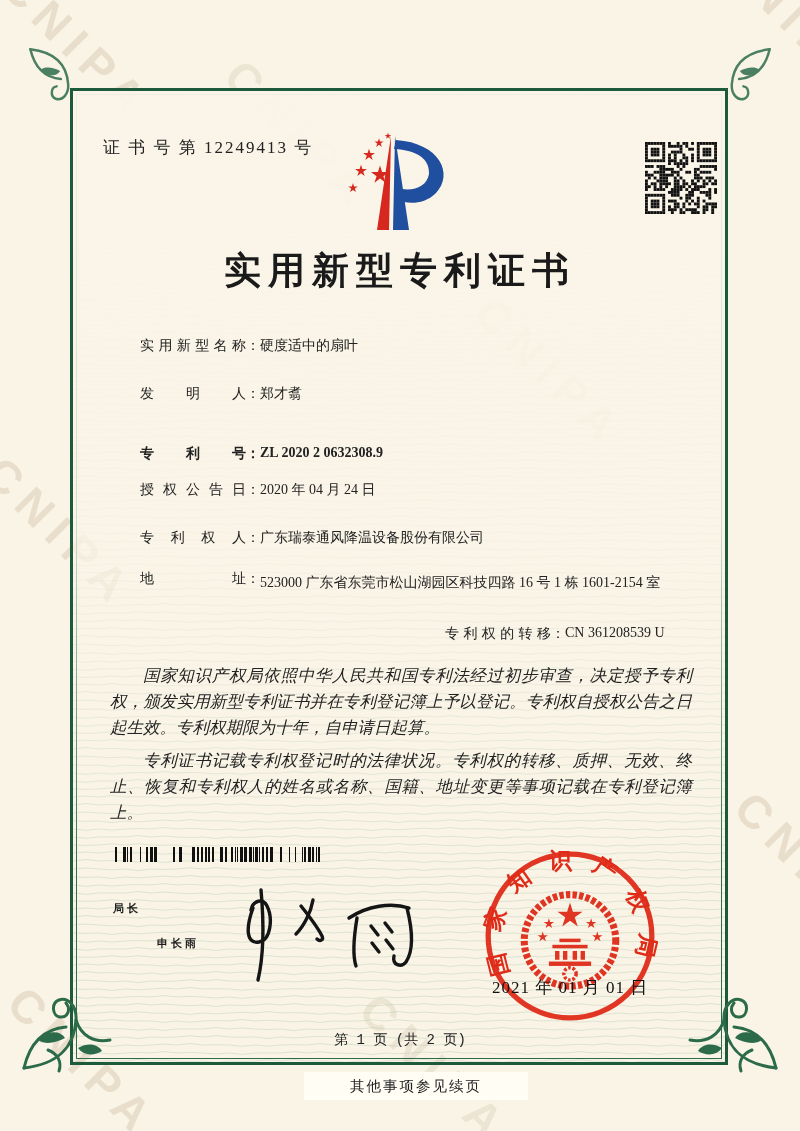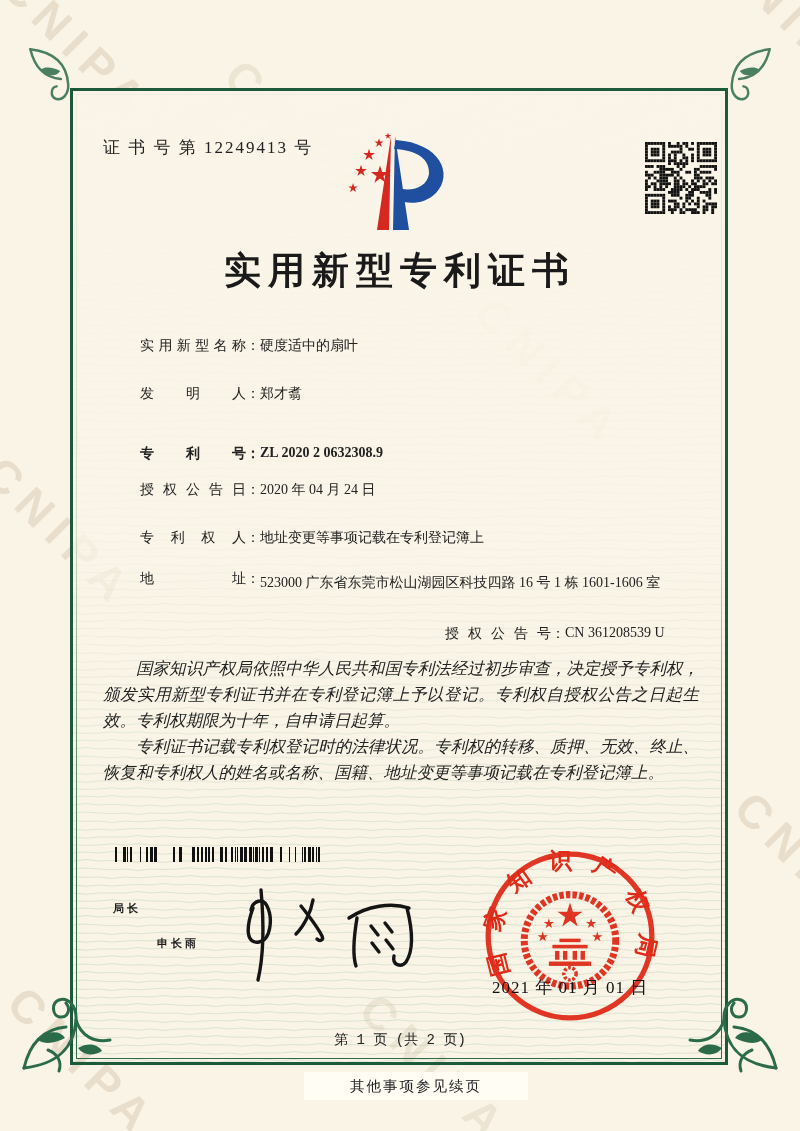--- a/index.html
+++ b/index.html
@@ -27,21 +27,21 @@
   .title{position:absolute;left:0;top:246px;width:800px;text-align:center;
          font-size:37px;font-weight:bold;letter-spacing:7px;color:#1a1a1a;}
 
   .frow{position:absolute;left:103px;font-size:14px;white-space:nowrap;margin-left:37px;}
   .flabel{display:inline-block;width:106px;text-align:justify;text-align-last:justify;vertical-align:top;}
   .fvalue{display:inline-block;vertical-align:top;}
   .fvalue.wrap{white-space:normal;width:505px;line-height:26px;}
 
   .bodytext{position:absolute;left:103px;width:596px;font-size:16.5px;line-height:26px;
             text-align:justify;font-style:italic;font-family:"Liberation Serif","DejaVu Serif",serif;}
-  .bodytext p{margin:0;text-indent:2em;}
+  .bodytext p{margin:7px;text-indent:2em;}
 
   .sig-label{position:absolute;left:113px;font-family:"Liberation Sans","DejaVu Sans",sans-serif;
              font-size:11px;font-weight:bold;color:#1c1c1c;letter-spacing:3px;}
 
   .seal-date{position:absolute;left:492px;top:976px;font-size:17px;letter-spacing:1px;color:#111;}
 
   .page-info{position:absolute;left:0;top:1031px;width:800px;text-align:center;font-size:14px;font-family:Liberation Mono, monospace;}
   .cont-strip{position:absolute;left:304px;top:1072px;width:224px;height:28px;background:#fffdf4;
               display:flex;align-items:center;justify-content:center;font-size:14.5px;letter-spacing:2px;}
 
@@ -583,27 +583,27 @@
   <div class="frow" style="top:385px;">
     <span class="flabel">发明人</span><span>：</span><span class="fvalue">郑才翥</span>
   </div>
   <div class="frow" style="top:445px;font-weight:bold;">
     <span class="flabel">专利号</span><span>：</span><span class="fvalue">ZL 2020 2 0632308.9</span>
   </div>
   <div class="frow" style="top:481px;">
     <span class="flabel">授权公告日</span><span>：</span><span class="fvalue">2020 年 04 月 24 日</span>
   </div>
   <div class="frow" style="top:529px;">
-    <span class="flabel">专利权人</span><span>：</span><span class="fvalue">地址变更等事项记载在专利登记簿上</span>
+    <span class="flabel">专利权人</span><span>：</span><span class="fvalue">广东瑞泰通风降温设备股份有限公司</span>
   </div>
   <div class="frow" style="top:570px;">
-    <span class="flabel">地址</span><span>：</span><span class="fvalue wrap">523000 广东省东莞市松山湖园区科技四路 16 号 1 栋 1601-1606 室</span>
+    <span class="flabel">地址</span><span>：</span><span class="fvalue wrap">523000 广东省东莞市松山湖园区科技四路 16 号 1 栋 1601-2154 室</span>
   </div>
   <div class="frow" style="left:408px;top:625px;">
-    <span class="flabel">授权公告号</span><span>：</span><span class="fvalue">CN 361208539 U</span>
+    <span class="flabel">专利权的转移</span><span>：</span><span class="fvalue">CN 361208539 U</span>
   </div>
 
   <div class="bodytext" style="top:656px;">
     <p>国家知识产权局依照中华人民共和国专利法经过初步审查，决定授予专利权，颁发实用新型专利证书并在专利登记簿上予以登记。专利权自授权公告之日起生效。专利权期限为十年，自申请日起算。</p>
     <p>专利证书记载专利权登记时的法律状况。专利权的转移、质押、无效、终止、恢复和专利权人的姓名或名称、国籍、地址变更等事项记载在专利登记簿上。</p>
   </div>
 
   <svg class="abs" style="left:115px;top:847px;" id="barcode" width="206" height="15">
       <rect x="0" y="0" width="2" height="15" fill="#111"></rect>
       <rect x="8" y="0" width="3" height="15" fill="#111"></rect>

